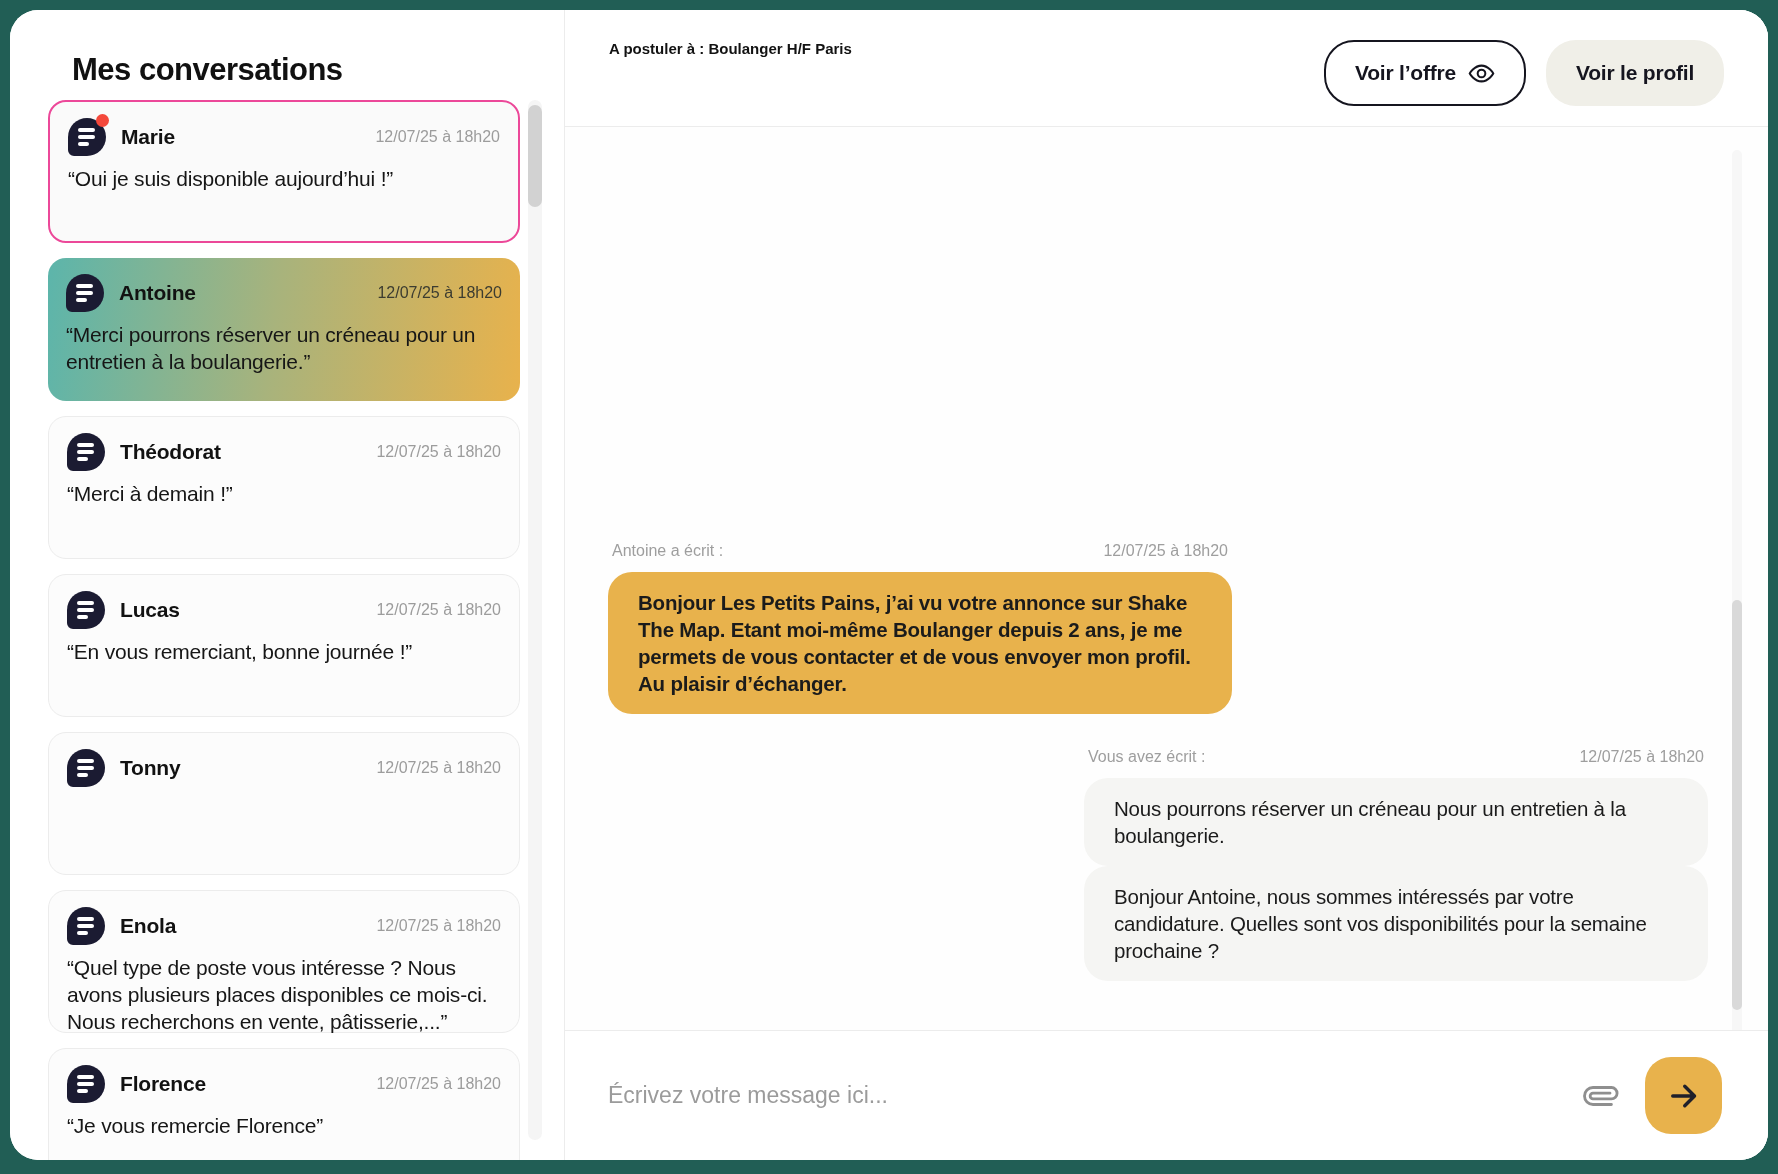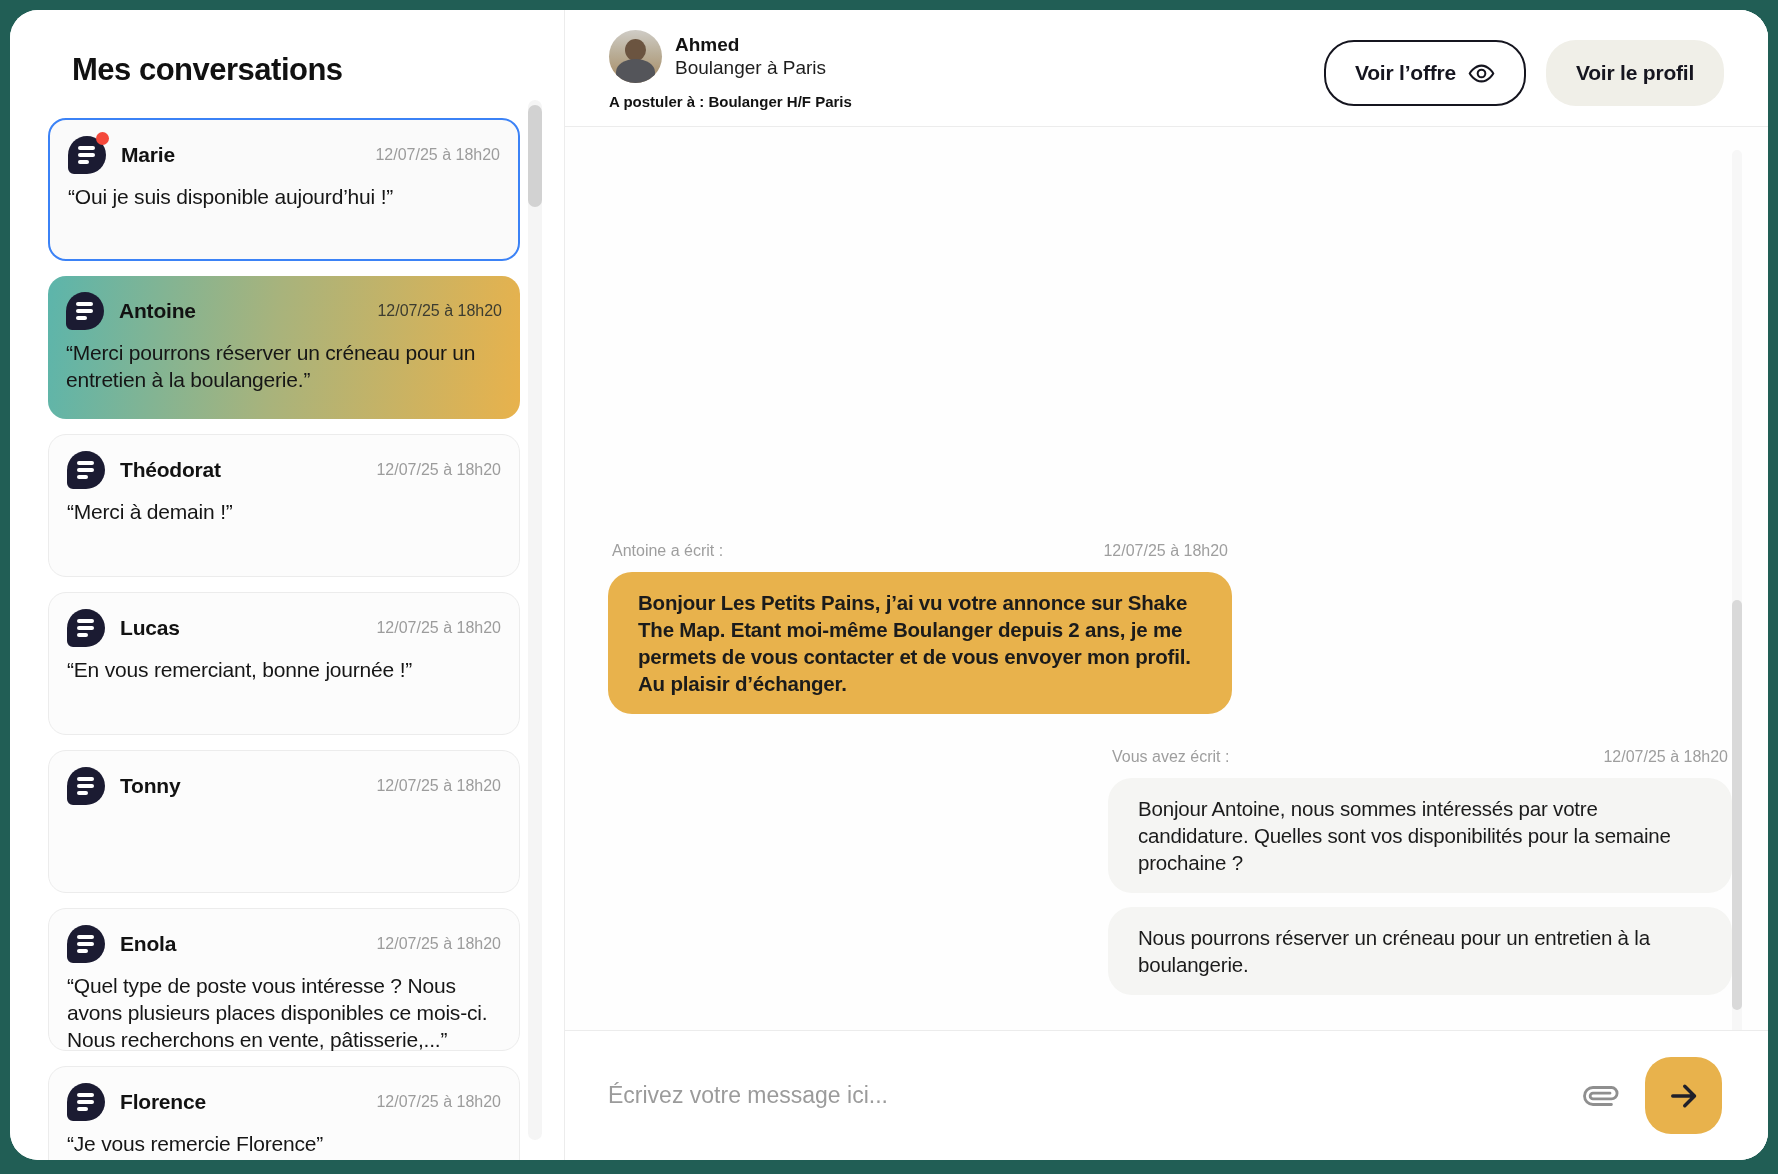--- a/index.html
+++ b/index.html
@@ -13,21 +13,21 @@
   }
 
   
   .sidebar { position:relative; width:555px; height:100%; border-right:1px solid #ececec; background:#fff; flex:none;padding-left:24px; }
   .sidebar h1 { font-size:31px; font-weight:bold; color:#111111; letter-spacing:-0.5px; margin:42px 0 0 38px; }
   .conv-list { position:absolute; left:38px; top:90px; width:472px; bottom:0; overflow:hidden; }
   .conv-card {
     width:472px; height:143px; background:#fcfcfc; border:1px solid #ececec;
     border-radius:18px; padding:16px 18px; margin-bottom:15px; cursor:pointer;
   }
-  .conv-card.outlined { border:2px solid #3b82f6; background:#fafafa;margin-top:18px; }
+  .conv-card.outlined { border:2px solid #ec4899; background:#fafafa; }
   .conv-card.selected { border:none; background:linear-gradient(97deg,#5cb5ab 0%, #a8b37c 48%, #e8b24c 100%); }
   .conv-head { display:flex; align-items:center; }
   .bubble-icon { position:relative; width:38px; height:38px; background:#1b1b32; border-radius:50% 50% 50% 6px; flex:none; }
   .bubble-icon i { position:absolute; left:10px; height:4px; border-radius:2px; background:#ffffff; display:block; }
   .bubble-icon i:nth-child(1) { top:10px; width:17px; }
   .bubble-icon i:nth-child(2) { top:17px; width:17px; }
   .bubble-icon i:nth-child(3) { top:24px; width:11px; }
   .unread-dot { position:absolute; right:-3px; top:-4px; width:13px; height:13px; border-radius:50%; background:#f4483b; }
   .conv-name { font-size:21px; font-weight:bold; color:#121212; margin-left:15px; flex:1; letter-spacing:-0.2px; }
   .conv-time { font-size:16px; color:#9c9c9c; white-space:nowrap; }
@@ -51,21 +51,21 @@
   .avatar::after { content:""; position:absolute; left:7px; top:29px; width:39px; height:26px; border-radius:50% 50% 0 0; background:#54555a; }
   .peer-names { margin-left:13px; }
   .peer-name { font-size:19px; font-weight:bold; color:#121212; }
   .peer-sub { font-size:19px; color:#1d1d1d; margin-top:1px; }
   .applied-line { font-size:15px; font-weight:bold; color:#121212; margin-top:10px; }
   .header-actions { position:absolute; right:44px; top:30px; display:flex; gap:20px; }
   .btn { height:66px; border-radius:30px; display:flex; align-items:center; justify-content:center; font-size:21px; font-weight:bold; color:#15151f; cursor:pointer; letter-spacing:-0.2px; font-family:"Liberation Sans", sans-serif; }
   .btn-offer { width:202px; background:#ffffff; border:2.5px solid #15151f; gap:12px; }
   .btn-profile { width:178px; background:#f0efe8; border:none; }
 
-  .chat-scroll { flex:1; position:relative; overflow:hidden; display:flex; flex-direction:column; justify-content:flex-end; padding:0 36px 35px 43px; }
+  .chat-scroll { flex:1; position:relative; overflow:hidden; display:flex; flex-direction:column; justify-content:flex-end; padding:0 60px 35px 43px; }
   .msg-group { width:624px; }
   .msg-group.left { align-self:flex-start; }
   .msg-group.right { align-self:flex-end; }
   .msg-meta { display:flex; justify-content:space-between; font-size:16px; color:#9e9e9e; padding:0 4px; margin-bottom:12px; }
   .msg-bubble { border-radius:24px; padding:17px 30px; font-size:20.5px; line-height:1.32; color:#1b1b1b; letter-spacing:-0.2px; margin-bottom:14px; }
   .msg-group.left .msg-bubble { background:#e8b24c;font-weight:bold; }
   .msg-group.right .msg-bubble { background:#f5f5f3; }
   .gap-between-groups { height:20px; }
 
   .v-scroll { position:absolute; right:26px; top:23px; width:10px; height:895px; background:#f7f7f7; border-radius:5px; }
@@ -182,27 +182,20 @@
       </div>
 
       <div class="side-scroll">
         <div class="thumb"></div>
       </div>
     </aside>
 
     <main class="main">
 
       <header class="chat-header">
-        <div class="peer-row">
-          <div class="avatar"></div>
-          <div class="peer-names">
-            <div class="peer-name">Ahmed</div>
-            <div class="peer-sub">Boulanger à Paris</div>
-          </div>
-        </div>
         <div class="applied-line">A postuler à : Boulanger H/F Paris</div>
 
         <div class="header-actions">
           <button class="btn btn-offer">
             <span>Voir l’offre</span>
             <span style="display:flex;">
               <svg width="27" height="27" viewBox="0 0 24 24">
                   <path d="M1.5 12s4-7 10.5-7 10.5 7 10.5 7-4 7-10.5 7S1.5 12 1.5 12z" fill="none" stroke="#15151f" stroke-width="1.8" stroke-linejoin="round"></path>
                   <circle cx="12" cy="12" r="3.4" fill="none" stroke="#15151f" stroke-width="1.8"></circle>
                 </svg>
@@ -224,22 +217,22 @@
           <div class="msg-bubble">Bonjour Les Petits Pains, j’ai vu votre annonce sur Shake The Map. Etant moi-même Boulanger depuis 2 ans, je me permets de vous contacter et de vous envoyer mon profil. Au plaisir d’échanger.</div>
         </div>
 
         <div class="gap-between-groups"></div>
 
         <div class="msg-group right">
           <div class="msg-meta">
             <span>Vous avez écrit :</span>
             <span>12/07/25 à 18h20</span>
           </div>
+          <div class="msg-bubble" style="margin-bottom:0;">Nous pourrons réserver un créneau pour un entretien à la boulangerie.</div>
           <div class="msg-bubble">Bonjour Antoine, nous sommes intéressés par votre candidature. Quelles sont vos disponibilités pour la semaine prochaine ?</div>
-          <div class="msg-bubble" style="margin-bottom:0;">Nous pourrons réserver un créneau pour un entretien à la boulangerie.</div>
         </div>
 
         <div class="v-scroll">
           <div class="thumb"></div>
         </div>
       </div>
 
       <div class="composer">
         <input type="text" value="" placeholder="Écrivez votre message ici..." style="">
         <span class="clip-btn">

